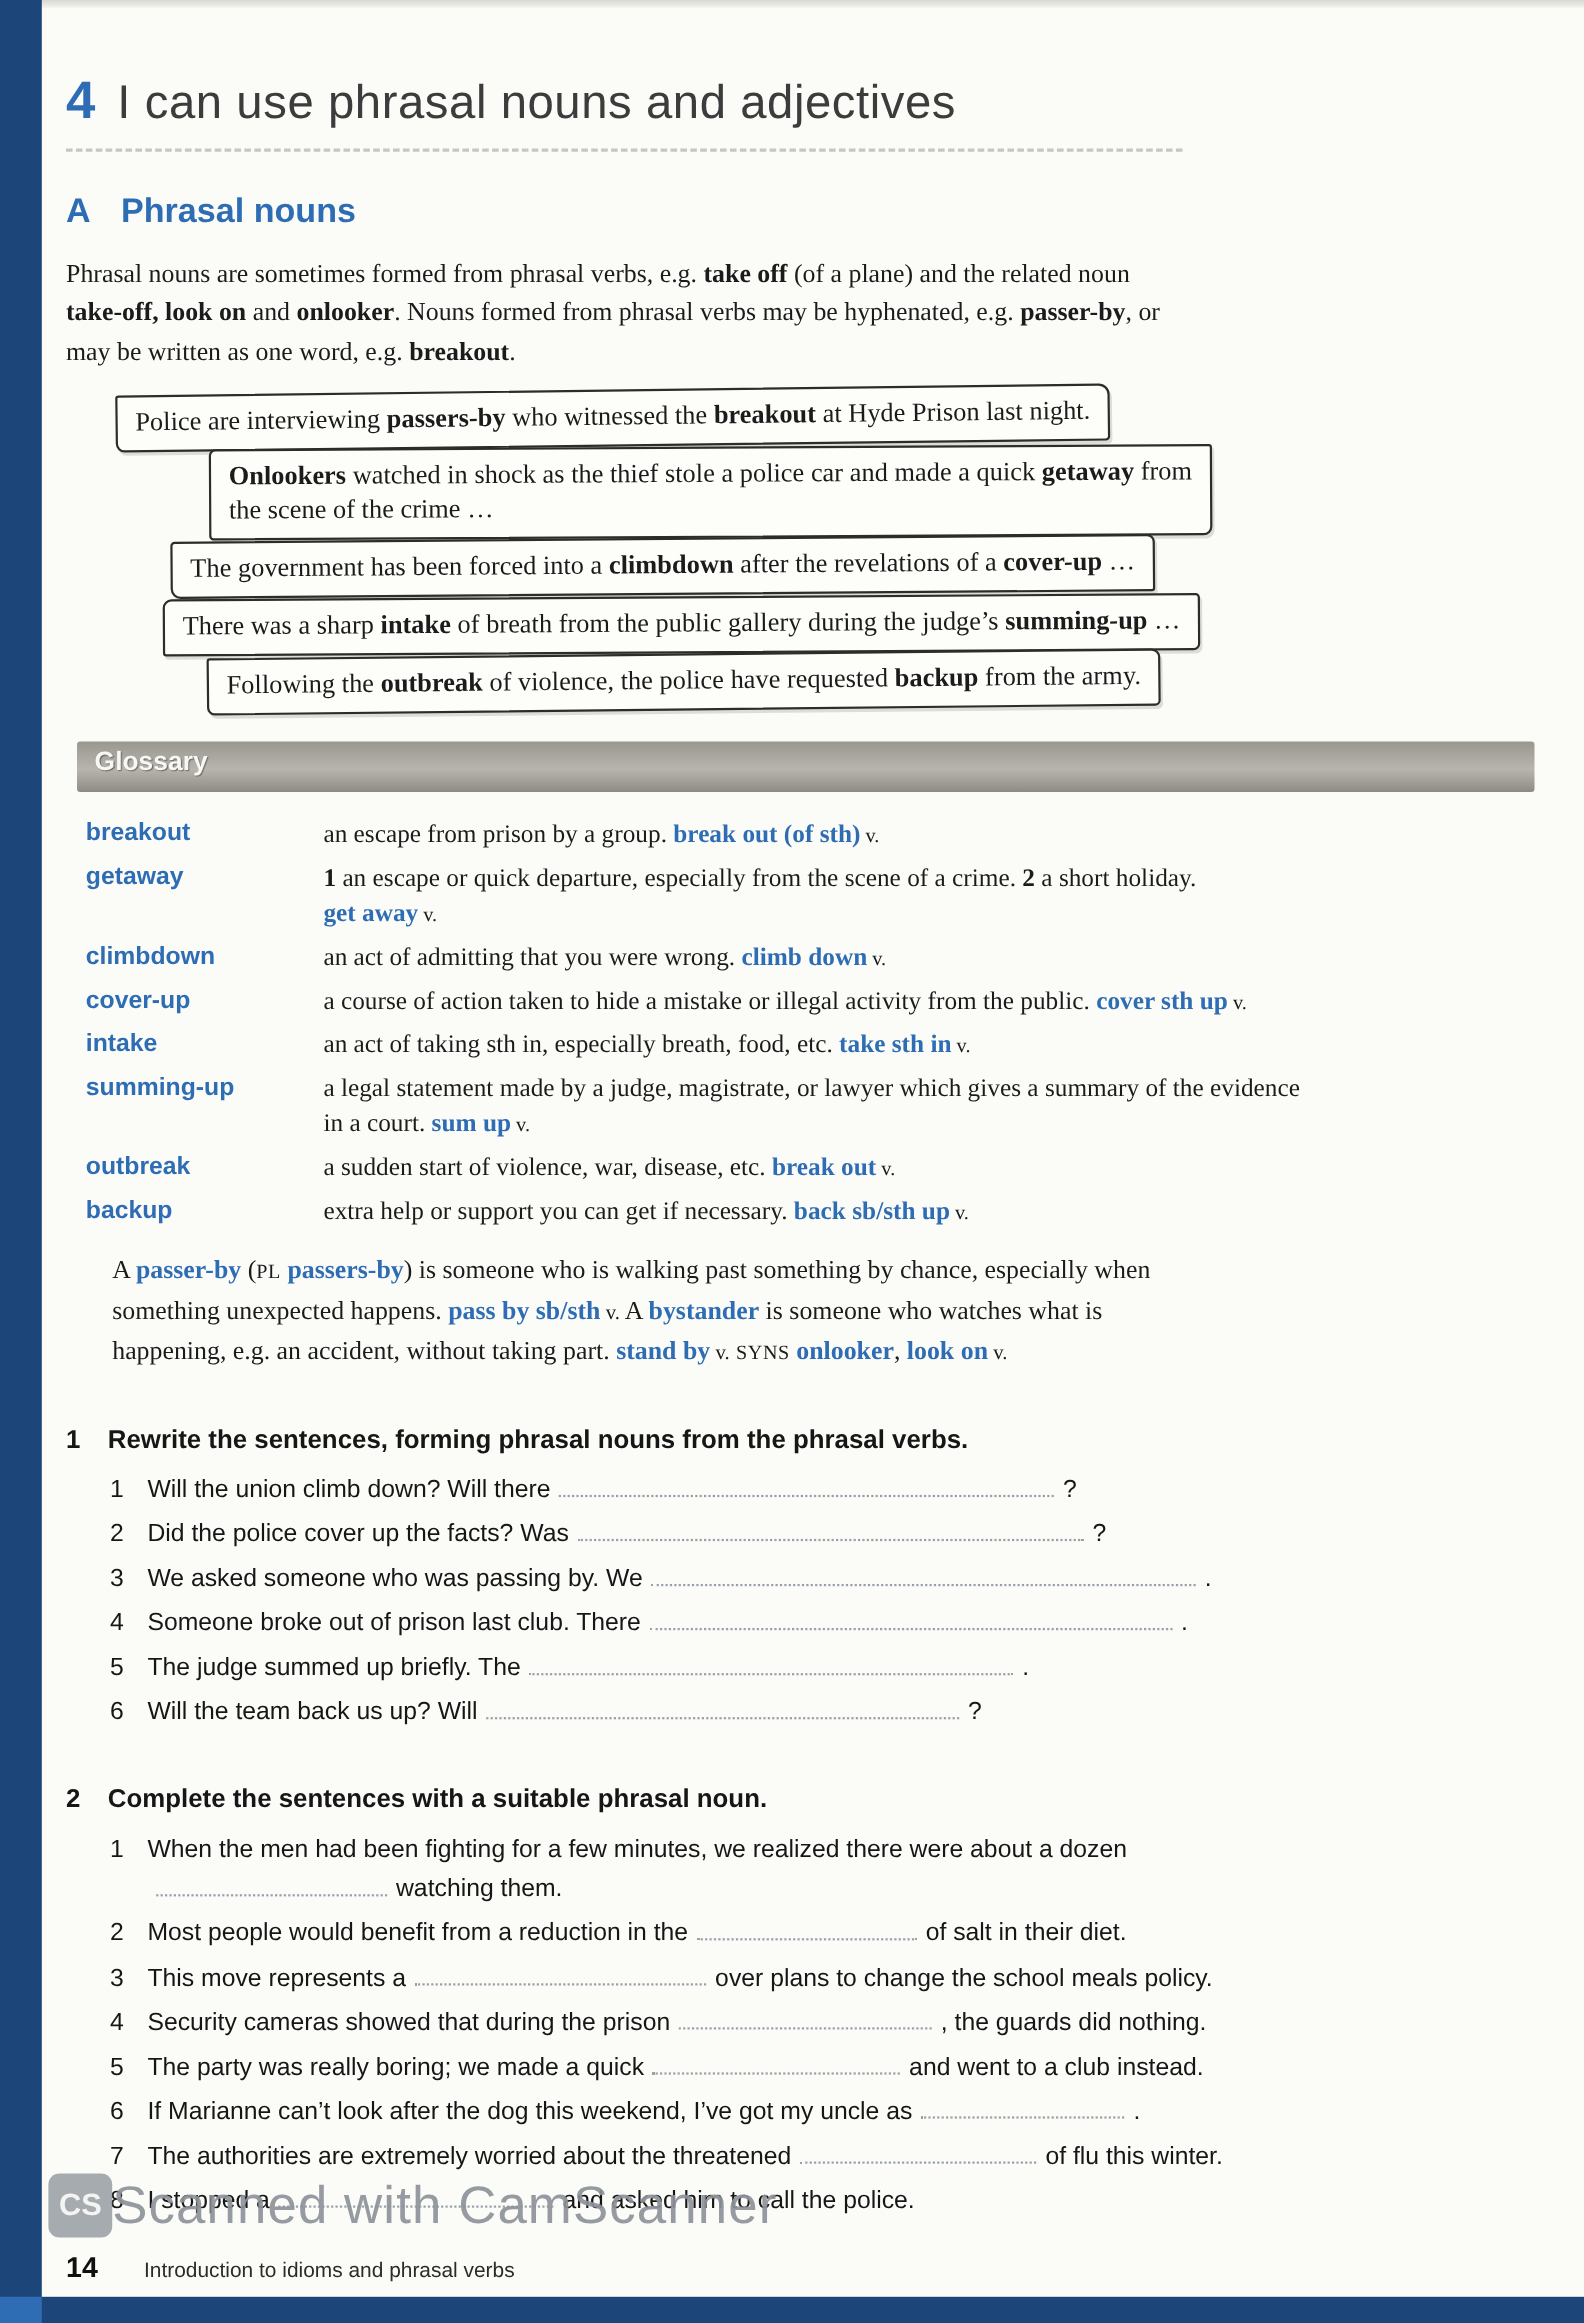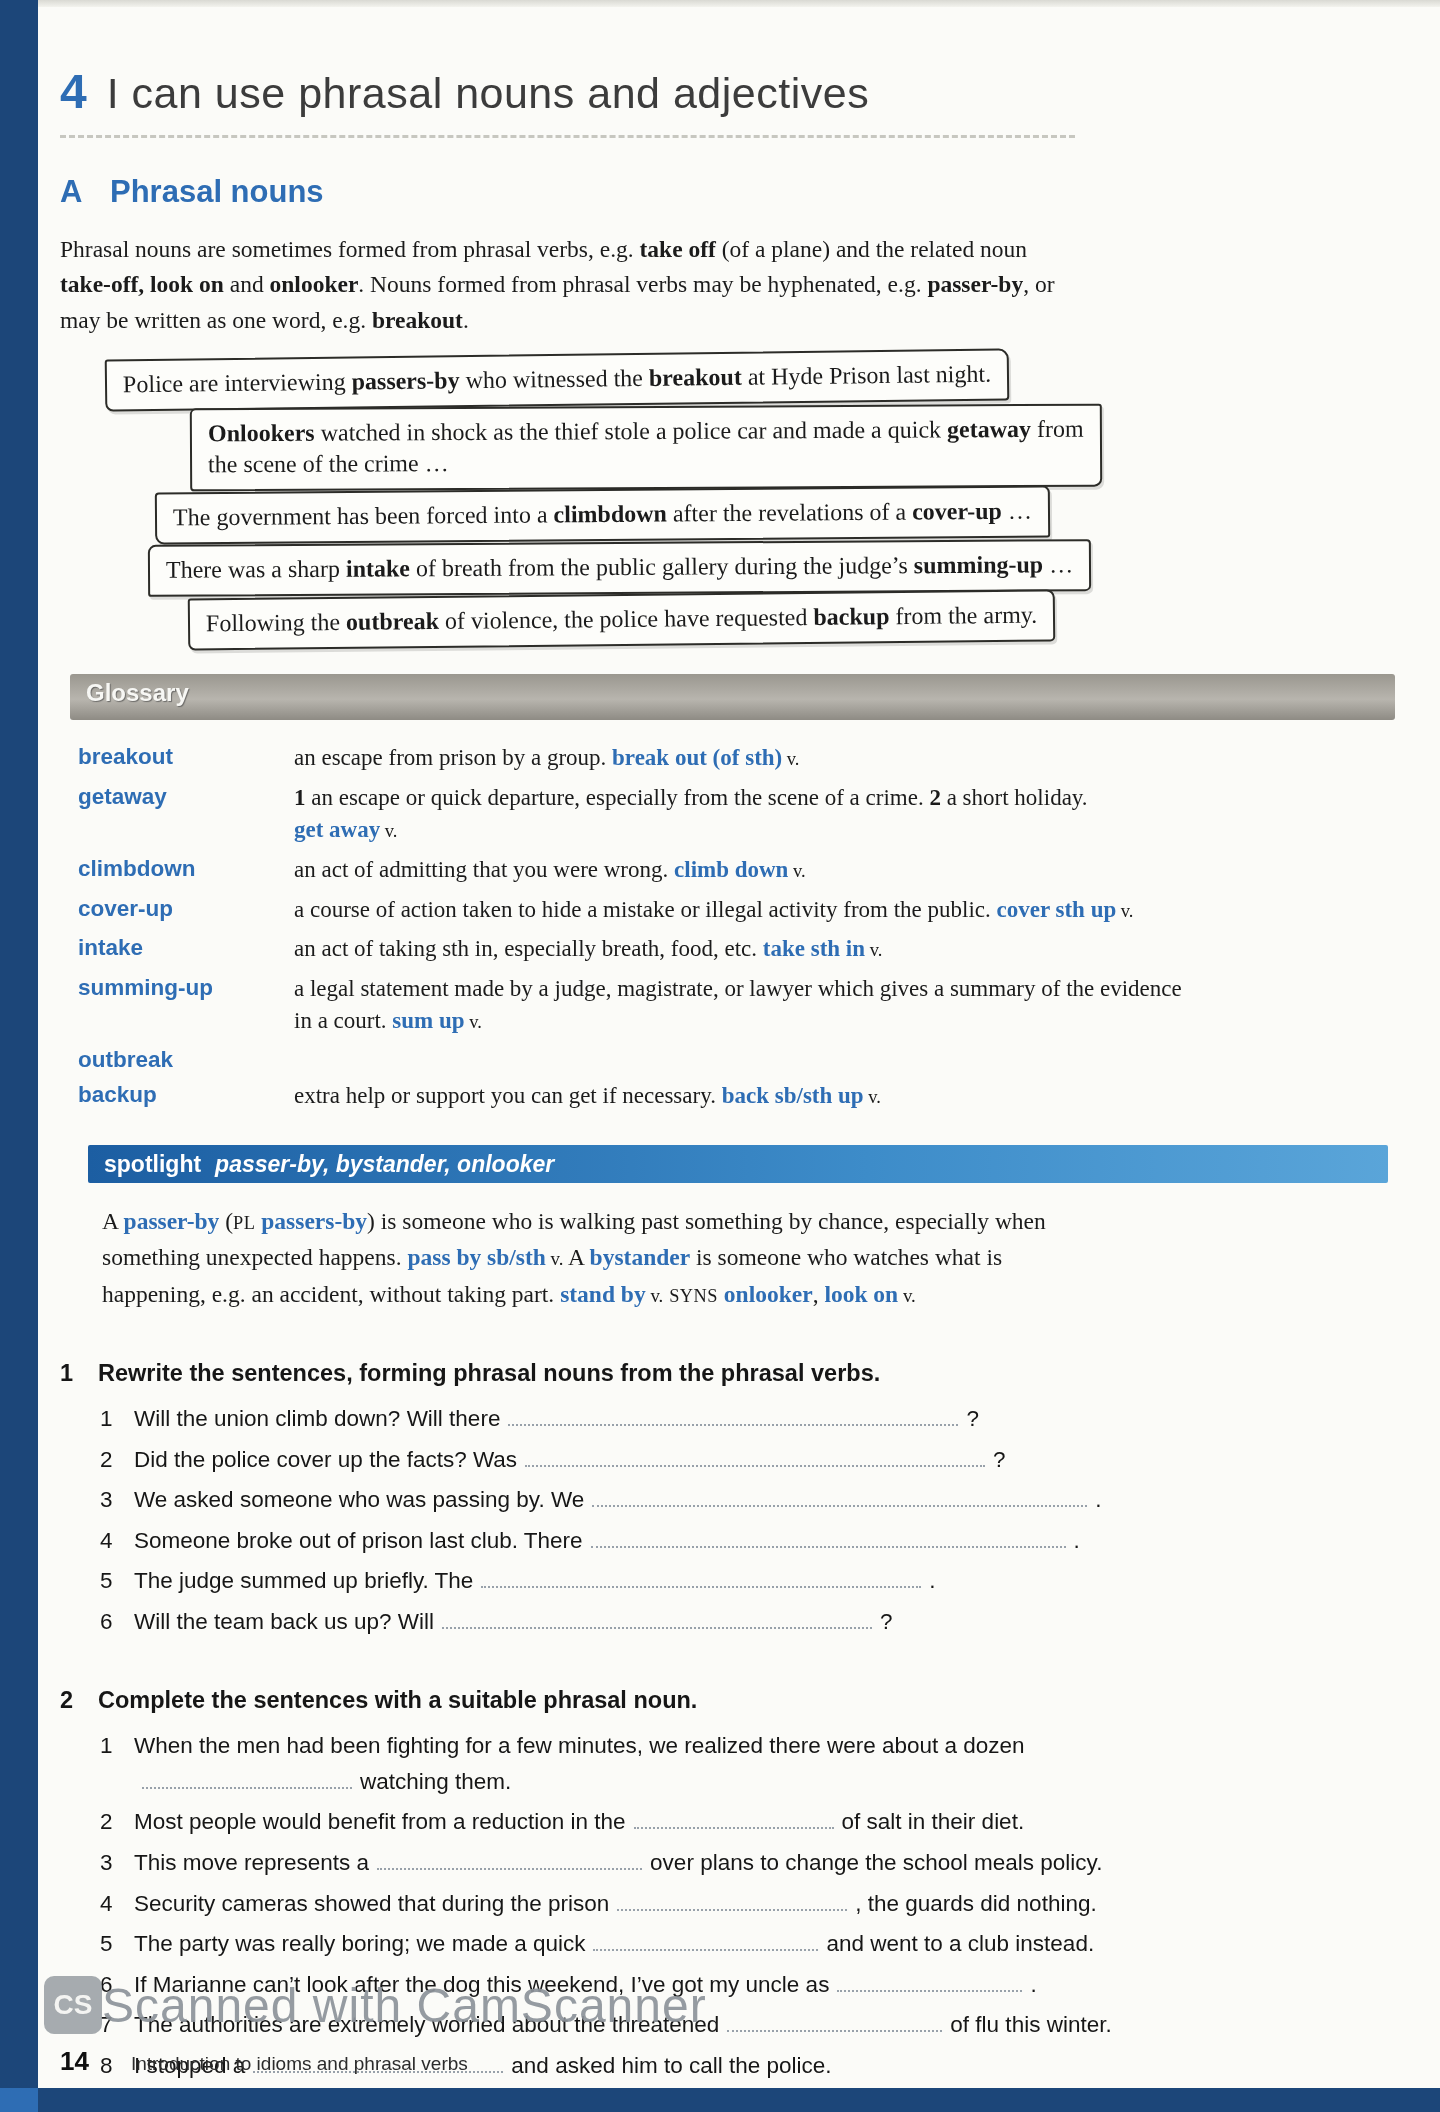--- a/index.html
+++ b/index.html
@@ -165,30 +165,28 @@
       <div class="gl-row">
         <span class="gl-term">intake</span>
         <span class="gl-def"><span>an act of taking sth in, especially breath, food, etc. </span><span class="bb">take sth in</span><span class="v"> v.</span></span>
       </div>
       <div class="gl-row">
         <span class="gl-term">summing-up</span>
         <span class="gl-def"><span>a legal statement made by a judge, magistrate, or lawyer which gives a summary of the evidence</span><br><span>in a court. </span><span class="bb">sum up</span><span class="v"> v.</span></span>
       </div>
       <div class="gl-row">
         <span class="gl-term">outbreak</span>
+        <span class="gl-def"><span>a sudden start of violence, war, disease, etc. </span><span class="bb">break out</span><span class="v"> v.</span></span>
       </div>
       <div class="gl-row">
         <span class="gl-term">backup</span>
         <span class="gl-def"><span>extra help or support you can get if necessary. </span><span class="bb">back sb/sth up</span><span class="v"> v.</span></span>
       </div>
     </div>
 
-    <div class="spotlight-bar">
-      <span class="sp-label">spotlight</span><span class="sp-title">passer-by, bystander, onlooker</span>
-    </div>
     <p class="spotlight-body"><span>A </span><span class="bb">passer-by</span><span> (</span><span class="sc">PL</span><span> </span><span class="bb">passers-by</span><span>) is someone who is walking past something by chance, especially when</span><br><span>something unexpected happens. </span><span class="bb">pass by sb/sth</span><span class="v"> v.</span><span> A </span><span class="bb">bystander</span><span> is someone who watches what is</span><br><span>happening, e.g. an accident, without taking part. </span><span class="bb">stand by</span><span class="v"> v.</span><span> </span><span class="sc">SYNS</span><span> </span><span class="bb">onlooker</span><span>, </span><span class="bb">look on</span><span class="v"> v.</span></p>
 
     <section class="exercise">
       <div class="ex-header">
         <span class="ex-no">1</span>
         <span class="ex-title">Rewrite the sentences, forming phrasal nouns from the phrasal verbs.</span>
       </div>
       <div class="ex-items">
         <div class="ex-item">
           <span class="ex-num">1</span>

